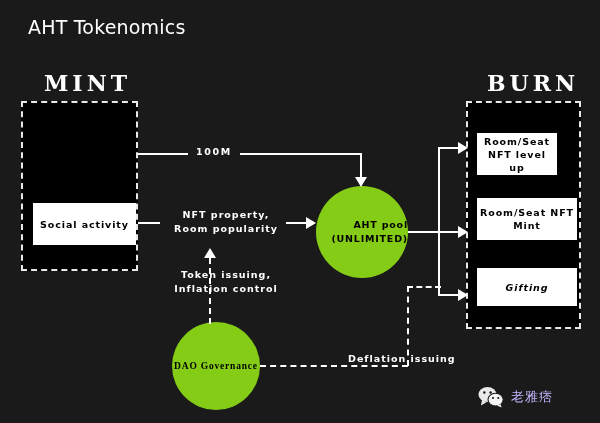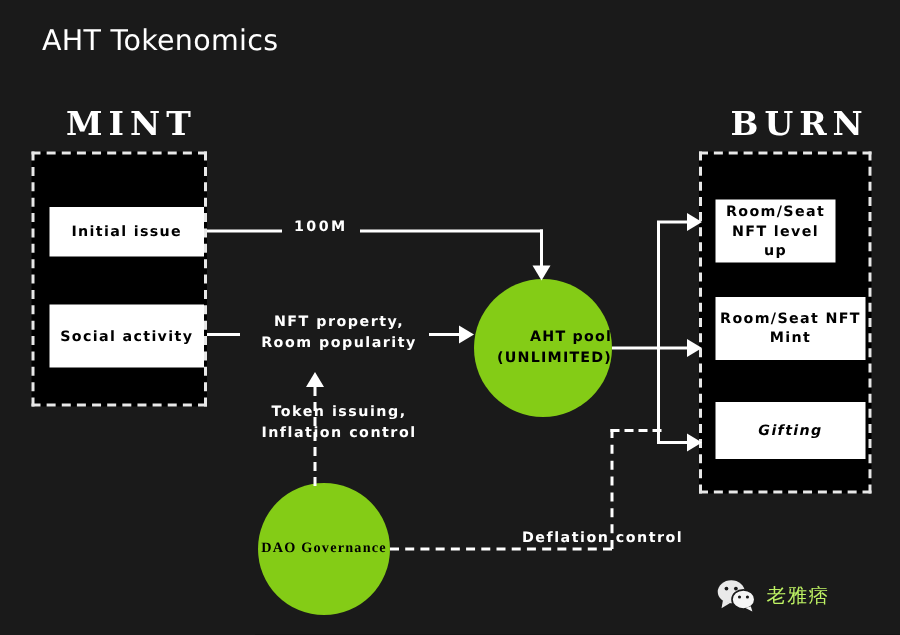--- a/index.html
+++ b/index.html
@@ -157,38 +157,37 @@
   
   #watermark {
     position: absolute;
     left: 478px;
     top: 386px;
     display: flex;
     align-items: center;
     gap: 7px;
   }
   #watermark-text {
-    color: #bef264;
+    color: #c4b5fd;
     font-family: "DejaVu Sans", sans-serif;
     font-size: 13px;
     letter-spacing: 1px;
   }
   #wechat-icon { display: block; }
 </style>
 </head>
 <body>
 
 <div id="stage">
 
   <div id="page-title">AHT Tokenomics</div>
 
   <div id="mint-heading" class="section-heading">MINT</div>
   <div id="mint-group" class="dashed-group"></div>
 
-  <div id="box-initial-issue" class="item-box">Initial issue</div>
   <div id="box-social-activity" class="item-box">Social activity</div>
 
   <div id="burn-heading" class="section-heading">BURN</div>
   <div id="burn-group" class="dashed-group"></div>
 
   <div id="box-nft-level-up" class="item-box">Room/Seat NFT level up</div>
   <div id="box-nft-mint" class="item-box">Room/Seat NFT Mint</div>
   <div id="box-gifting" class="item-box">Gifting</div>
 
   <div id="aht-pool-circle" class="circle-node">AHT pool (UNLIMITED)</div>
@@ -217,21 +216,21 @@
   <div class="line-h" style="left:438px; top:294px; width:24px;"></div>
   <div class="arrow-right" style="left:458px; top:289px;"></div>
 
   <div class="dline-v" style="left:209px; top:258px; height:66px;"></div>
   <div class="arrow-up" style="left:204px; top:248px;"></div>
   <div id="label-token-iss" class="edge-label">Token issuing, Inflation  control</div>
 
   <div class="dline-h" style="left:260px; top:365px; width:148px;"></div>
   <div class="dline-v" style="left:407px; top:286px; height:80px;"></div>
   <div class="dline-h" style="left:407px; top:286px; width:34px;"></div>
-  <div id="label-deflation" class="edge-label">Deflation control</div>
+  <div id="label-deflation" class="edge-label">Deflation issuing</div>
 
   <div id="watermark">
     <svg id="wechat-icon" width="26" height="22" viewBox="0 0 26 22">
       <ellipse cx="9.5" cy="8.5" rx="9" ry="7.6" fill="#e9e9e9"></ellipse>
       <polygon points="4,14 3,19.5 8.5,16.2" fill="#e9e9e9"></polygon>
       <circle cx="6.3" cy="6.4" r="1.25" fill="#1a1a1a"></circle>
       <circle cx="12.6" cy="6.4" r="1.25" fill="#1a1a1a"></circle>
       <ellipse cx="17.6" cy="13.6" rx="7.6" ry="6.4" fill="#f5f5f5" stroke="#1a1a1a" stroke-width="1.1"></ellipse>
       <polygon points="22.5,18.2 23.6,21.6 19,19.4" fill="#f5f5f5"></polygon>
       <circle cx="15" cy="12" r="1.05" fill="#1a1a1a"></circle>

